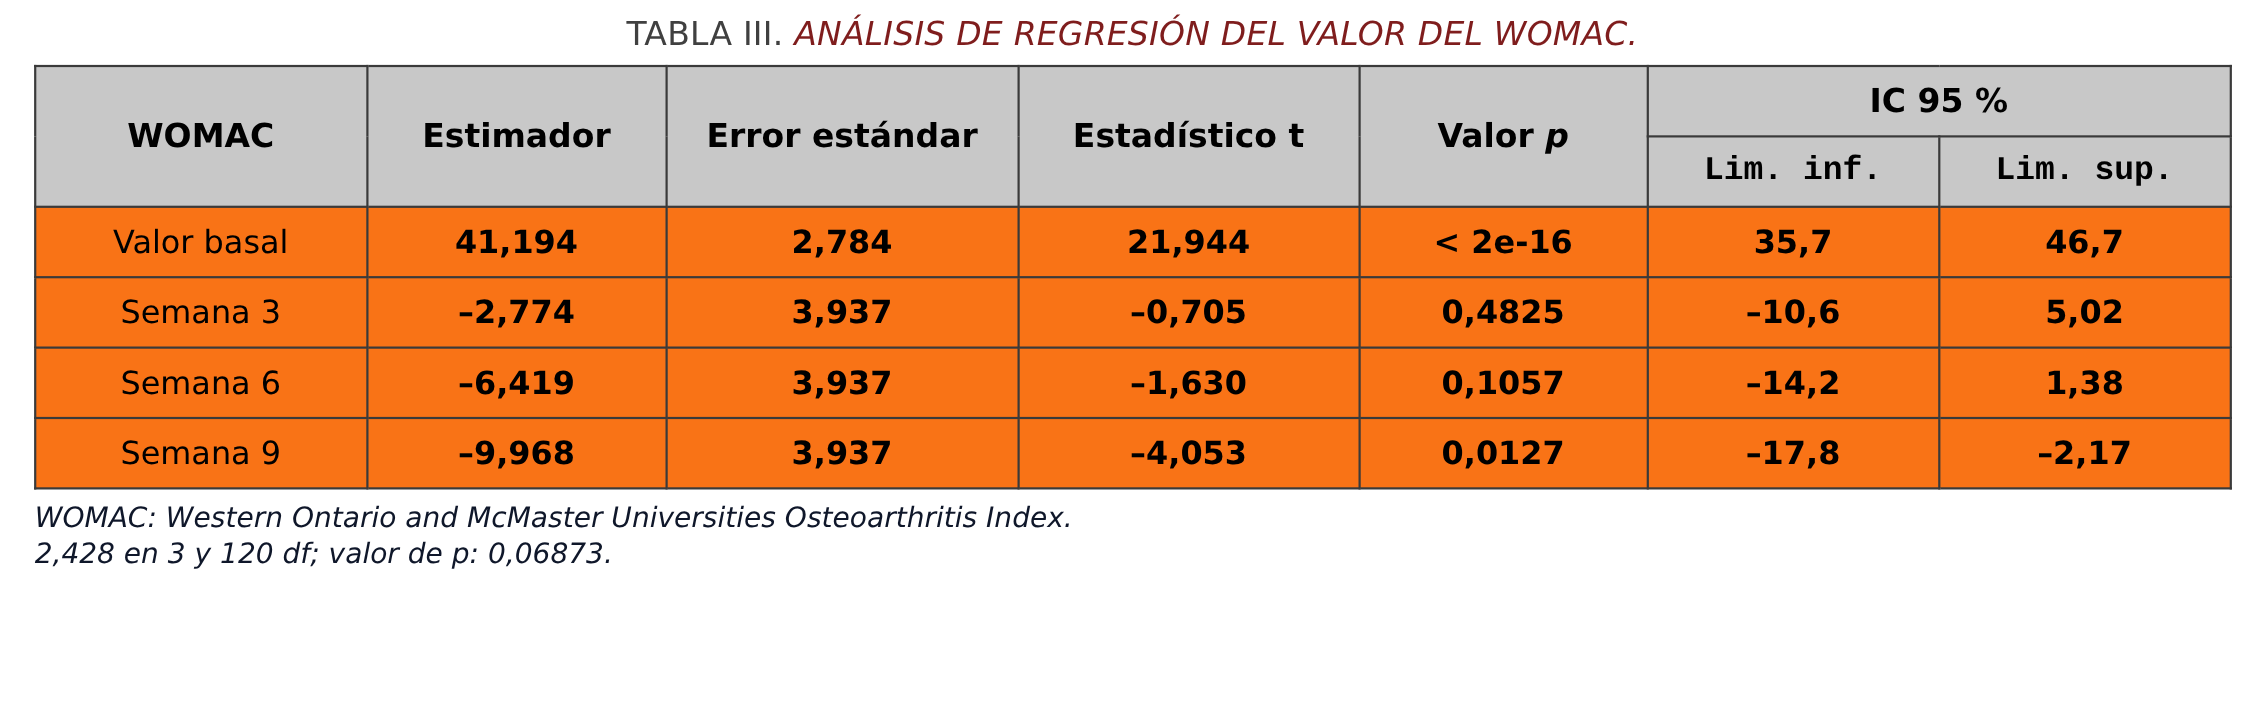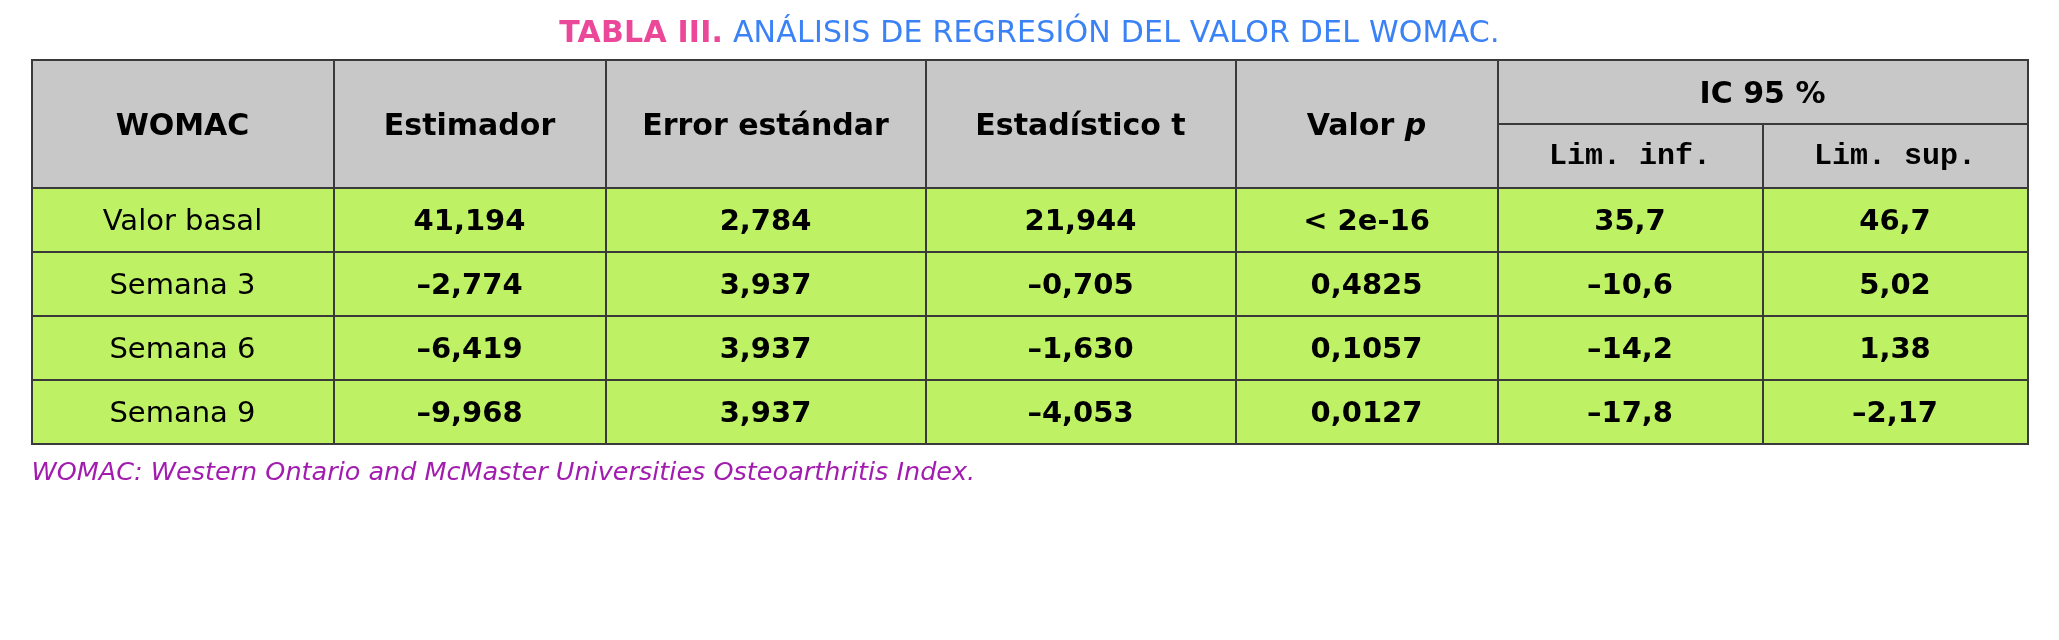--- a/index.html
+++ b/index.html
@@ -22,41 +22,42 @@
   .caption {
     text-align: center;
     font-size: 30px;
     letter-spacing: 0.2px;
     margin: 0 0 10px 0;
     padding-left: 40px;
     padding-right: 40px;
     white-space: nowrap;
   }
   .caption .label {
-    color: #ec4899;
-    font-weight: bold;
+    color: #404040;
+    font-weight: normal;
   }
   .caption .text {
-    color: #3b82f6;
+    color: #7f1d1d;
+    font-style: italic;
   }
 
   table.reg {
     border-collapse: collapse;
     width: 1996px;
     margin: 0 auto;
     table-layout: fixed;
   }
   table.reg th, table.reg td {
     border: 2px solid #3a3a3a;
     text-align: center;
     vertical-align: middle;
     font-size: 29px;
     padding: 0;
     height: 62px;
-    background: #bef264;
+    background: #f97316;
   }
   table.reg thead th {
     background: #c8c8c8;
     font-weight: bold;
     font-size: 30px;
   }
   th.hrow1 { height: 128px; }
   th.hspan  { height: 62px; }
   th.hsub   { height: 66px; font-size: 29px; font-family: Liberation Mono, monospace; }
 
@@ -68,21 +69,21 @@
   td.rowlabel {
     font-size: 31px;
   }
 
   .notes {
     width: 1996px;
     margin: 10px auto 0 auto;
     font-style: italic;
     font-size: 25.5px;
     line-height: 1.28;
-    color: #a21caf;
+    color: #0f172a;
   }
   .notes div { white-space: normal; }
   .notes .sup { font-size: 18px; vertical-align: super; }
   em.ital { font-style: italic; }
 </style>
 </head>
 <body>
 
 <div class="page">
 
@@ -150,15 +151,16 @@
         <td class="cell">–4,053</td>
         <td class="cell">0,0127</td>
         <td class="cell">–17,8</td>
         <td class="cell">–2,17</td>
       </tr>
     </tbody>
   </table>
 
   <div class="notes">
     <div>WOMAC: Western Ontario and McMaster Universities Osteoarthritis Index.</div>
+    <div>2,428 en 3 y 120 df; valor de p: 0,06873.</div>
   </div>
 
 </div>
 
 </body></html>

